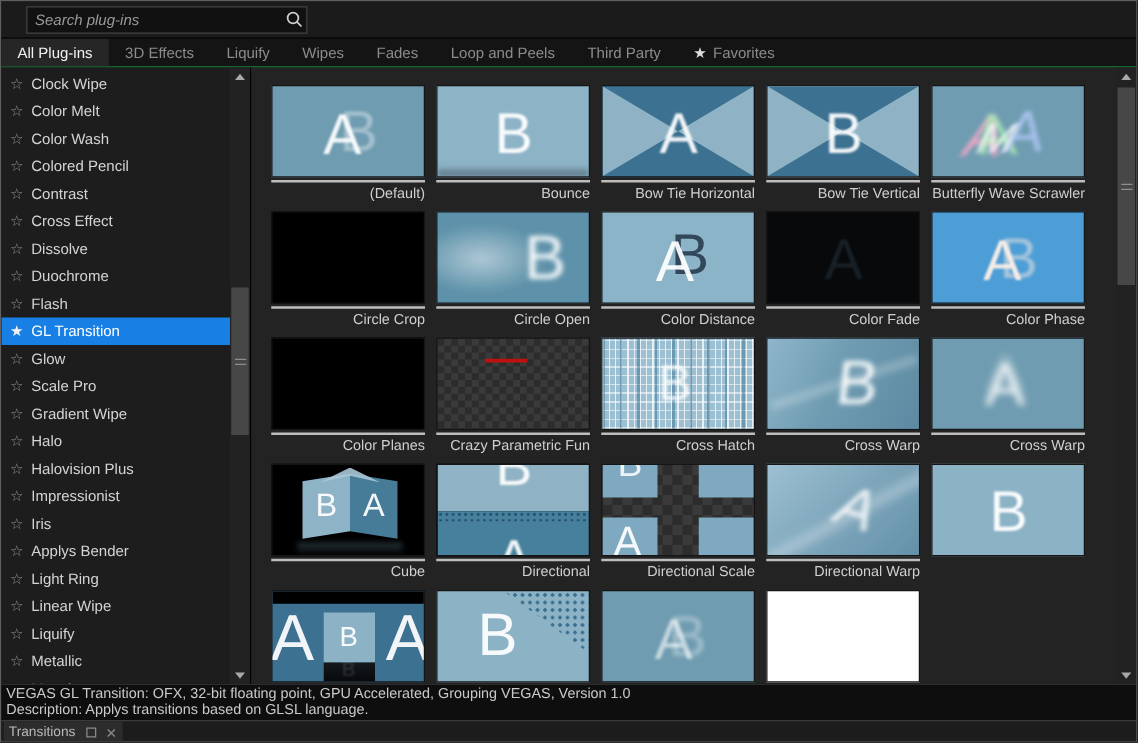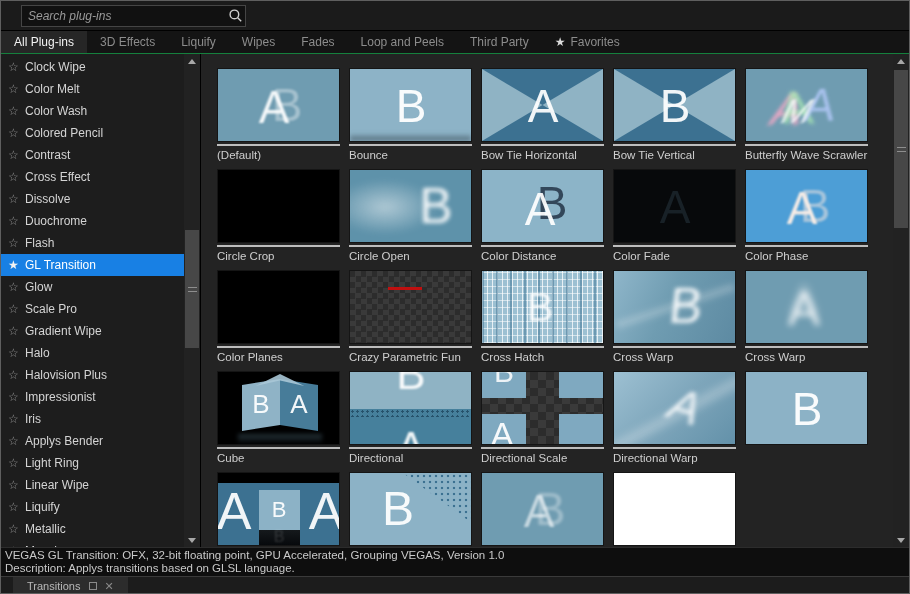--- a/index.html
+++ b/index.html
@@ -34,27 +34,27 @@
   .tri-down{width:0;height:0;border-left:4px solid transparent;border-right:4px solid transparent;border-top:5px solid #a8a8a8;}
   .sc-thumb{position:absolute;left:1px;width:14px;background:#474747;display:flex;align-items:center;justify-content:center;}
   .grip{width:9px;height:5px;border-top:1px solid #8e8e8e;border-bottom:1px solid #8e8e8e;}
 
   #main{flex:1;background:#232323;position:relative;display:flex;}
   #grid{flex:1;overflow:hidden;padding:14px 0 0 16px;}
   #grid-inner{display:grid;grid-template-columns:repeat(5,123px);column-gap:9px;}
   .cell{width:123px;margin-bottom:6px;}
   .thumb{position:relative;width:123px;height:74px;overflow:hidden;background:#6f9cb1;border:1px solid #151515;}
   .underbar{height:2px;background:#bdbdbd;margin-top:2px;}
-  .tlabel{font-size:11.5px;color:#cfcfcf;text-align:left;line-height:1.18;padding-top:3px;min-height:17px;}
+  .tlabel{font-size:11.5px;color:#cfcfcf;text-align:right;line-height:1.18;padding-top:3px;min-height:17px;}
   .glyph{position:absolute;font-weight:400;line-height:1;transform:translate(-50%,-50%);}
 
   
   #status{height:29px;background:#0e0e0e;border-top:1px solid #2c2c2c;font-size:11.5px;color:#c9c9c9;padding:1px 4px 0 4px;line-height:13px;overflow:hidden;}
   #footer{height:19px;background:#1c1c1c;border-top:1px solid #3a3a3a;display:flex;align-items:stretch;}
-  #footer-tab{background:#2c2c2c;display:flex;align-items:center;padding:0 14px;margin-left:12px;}
+  #footer-tab{background:#2c2c2c;display:flex;align-items:center;padding:0 4px;margin-left:2px;}
   #footer-tab .flabel{font-size:11px;color:#b8b8b8;margin-right:9px;}
   .fico{color:#8a8a8a;font-size:11px;margin-right:7px;display:flex;align-items:center;}
   .sqico{width:8px;height:8px;border:1px solid #8a8a8a;}
 </style>
 </head>
 <body>
 
 <div id="window">
 
   <div id="header">

